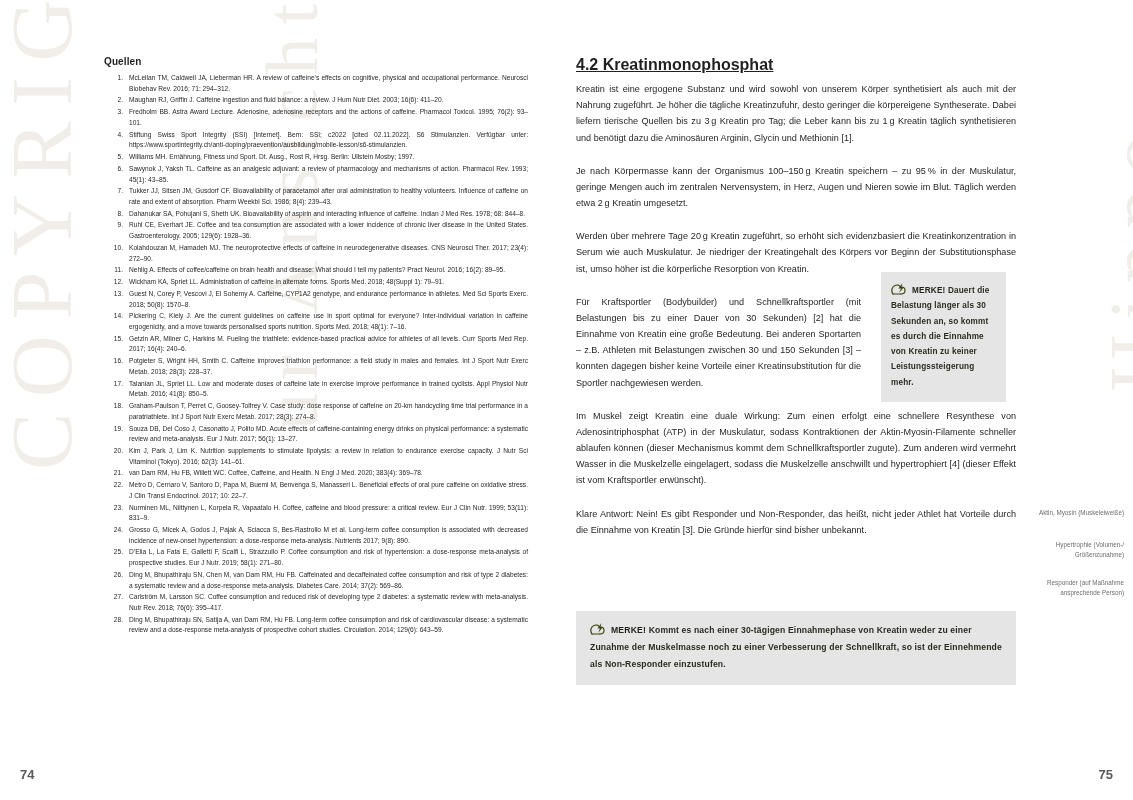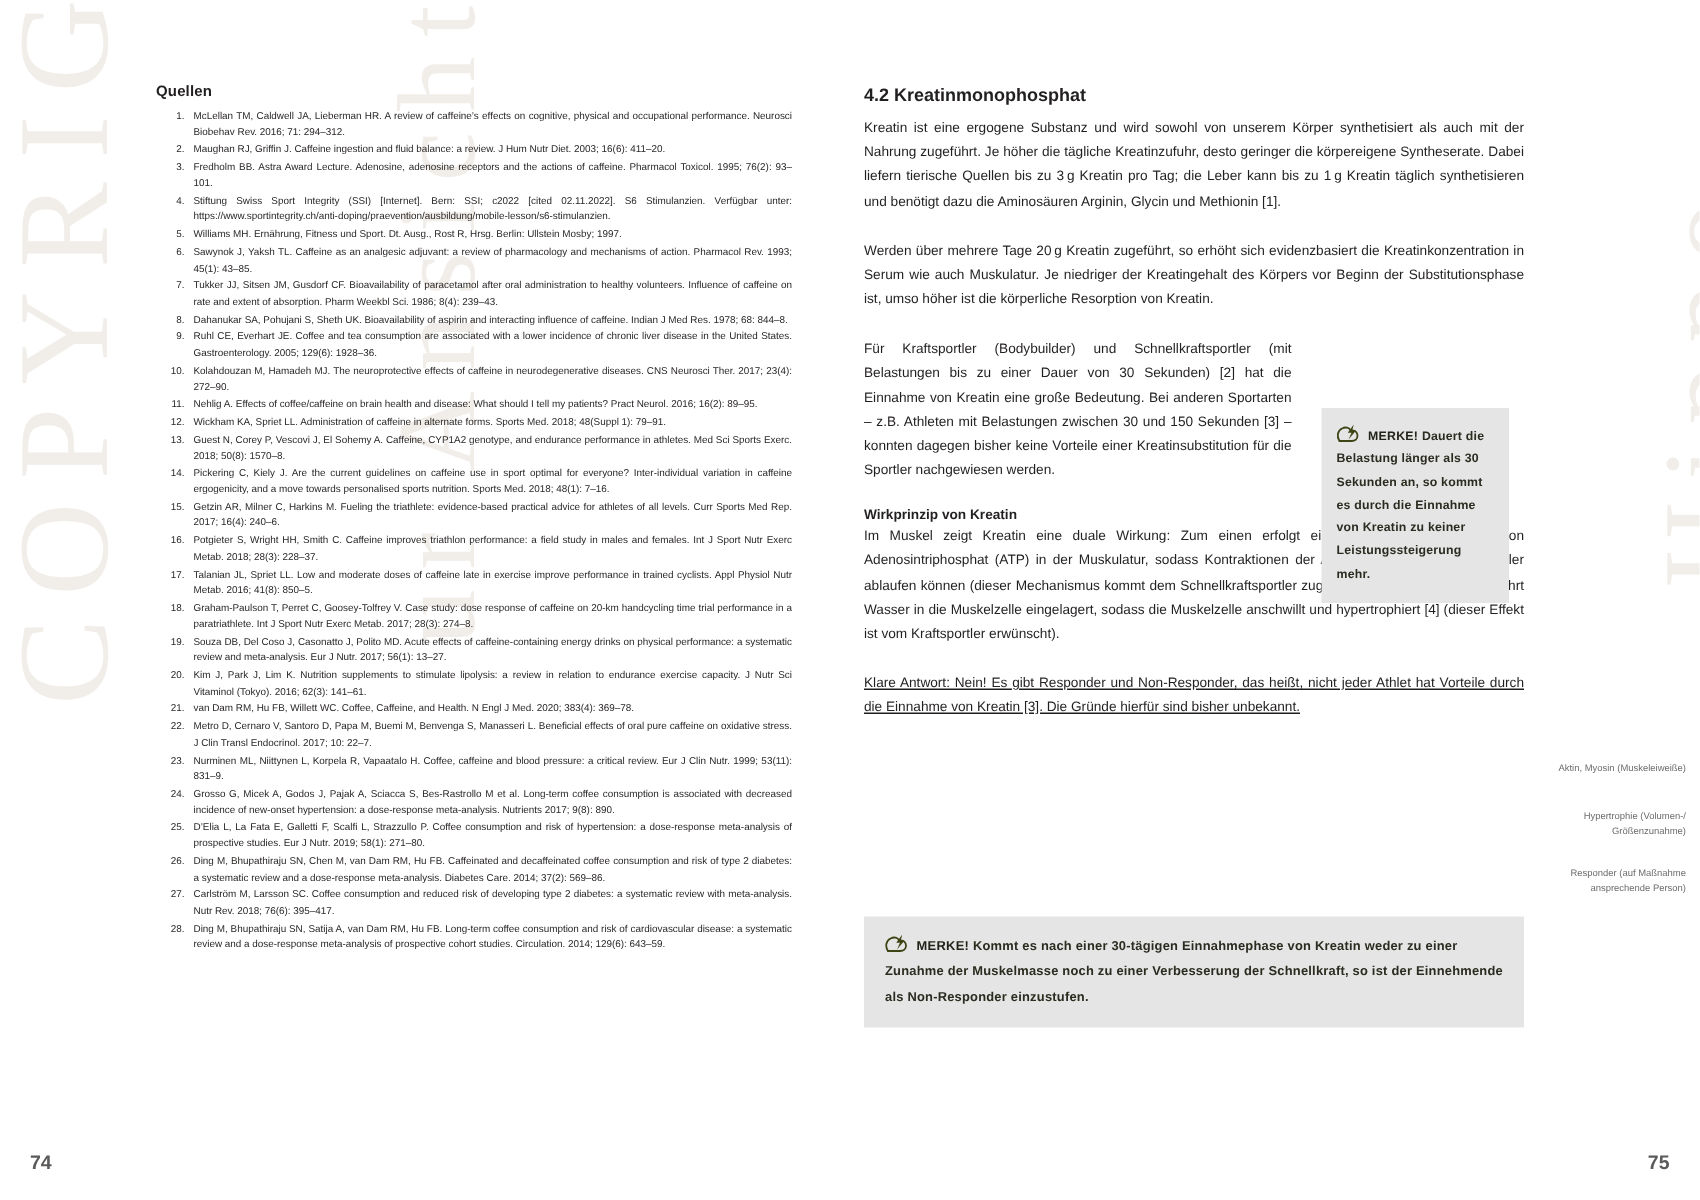--- a/index.html
+++ b/index.html
@@ -50,30 +50,30 @@
     color:#2a2726;
   }
   ol.refs li .num{
     position:absolute;left:0;top:0;width:19px;text-align:right;
     font-size:6.6px;
   }
 
   
   .right-inner{position:absolute;left:10px;top:56px;width:440px;z-index:2;}
   h2.sec-title{
-    font-size:12px;font-weight:700;margin:0 0 7px 0;letter-spacing:0;
+    font-size:16px;font-weight:700;margin:0 0 7px 0;letter-spacing:0;text-decoration:underline;
   }
   p.body{
     font-size:9.1px;
     line-height:1.78;
     text-align:justify;
     margin:0 0 17px 0;
     color:#221f20;
   }
-  p.body.last{margin-bottom:0;text-decoration:underline;}
+  p.body.last{margin-bottom:0;}
   h3.sub{
     font-size:9.1px;font-weight:700;margin:0 0 1px 0;
   }
   .narrow{width:285px;}
 
   
   .merke{
     background:#e5e5e5;
     color:#2b2b20;
     box-sizing:border-box;
@@ -161,24 +161,24 @@
 
   <div class="page page-right">
 
     <div class="watermark wm-b">Hippo</div>
 
     <div class="right-inner">
 
       <h2 class="sec-title">4.2 Kreatinmonophosphat</h2>
 
       <p class="body">Kreatin ist eine ergogene Substanz und wird sowohl von unserem Körper synthetisiert als auch mit der Nahrung zugeführt. Je höher die tägliche Kreatinzufuhr, desto geringer die körpereigene Syntheserate. Dabei liefern tierische Quellen bis zu 3 g Kreatin pro Tag; die Leber kann bis zu 1 g Kreatin täglich synthetisieren und benötigt dazu die Aminosäuren Arginin, Glycin und Methionin [1].</p>
+      <p class="body">Je nach Körpermasse kann der Organismus 100–150 g Kreatin speichern – zu 95 % in der Muskulatur, geringe Mengen auch im zentralen Nervensystem, in Herz, Augen und Nieren sowie im Blut. Täglich werden etwa 2 g Kreatin umgesetzt.</p>
       <p class="body">Werden über mehrere Tage 20 g Kreatin zugeführt, so erhöht sich evidenzbasiert die Kreatinkonzentration in Serum wie auch Muskulatur. Je niedriger der Kreatingehalt des Körpers vor Beginn der Substitutionsphase ist, umso höher ist die körperliche Resorption von Kreatin.</p>
       <p class="body narrow">Für Kraftsportler (Bodybuilder) und Schnellkraftsportler (mit Belastungen bis zu einer Dauer von 30 Sekunden) [2] hat die Einnahme von Kreatin eine große Bedeutung. Bei anderen Sportarten – z.B. Athleten mit Belastungen zwischen 30 und 150 Sekunden [3] – konnten dagegen bisher keine Vorteile einer Kreatinsubstitution für die Sportler nachgewiesen werden.</p>
 
-      <h3 class="sub">Wirkprinzip von Kreatin</h3>
       <p class="body">Im Muskel zeigt Kreatin eine duale Wirkung: Zum einen erfolgt eine schnellere Resynthese von Adenosintriphosphat (ATP) in der Muskulatur, sodass Kontraktionen der Aktin-Myosin-Filamente schneller ablaufen können (dieser Mechanismus kommt dem Schnellkraftsportler zugute). Zum anderen wird vermehrt Wasser in die Muskelzelle eingelagert, sodass die Muskelzelle anschwillt und hypertrophiert [4] (dieser Effekt ist vom Kraftsportler erwünscht).</p>
 
       <p class="body last">Klare Antwort: Nein! Es gibt Responder und Non-Responder, das heißt, nicht jeder Athlet hat Vorteile durch die Einnahme von Kreatin [3]. Die Gründe hierfür sind bisher unbekannt.</p>
     </div>
 
     <div class="merke merke-side">
       <p>
         <span class="merke-icon">
           <svg viewBox="0 0 34 26" width="17" height="13" aria-hidden="true">
             <path d="M4 22 C0 16 1 8 8 5 C12 3 17 4 19 8" fill="none" stroke="#3f4415" stroke-width="2.4" stroke-linecap="round"></path>

